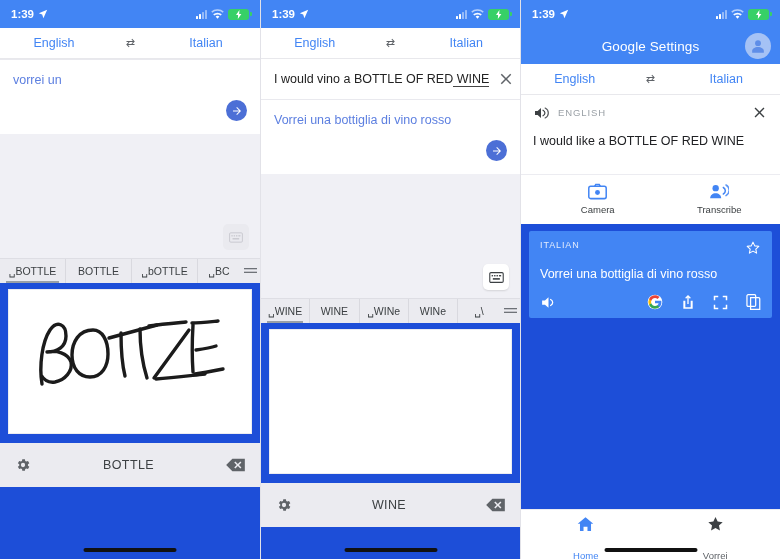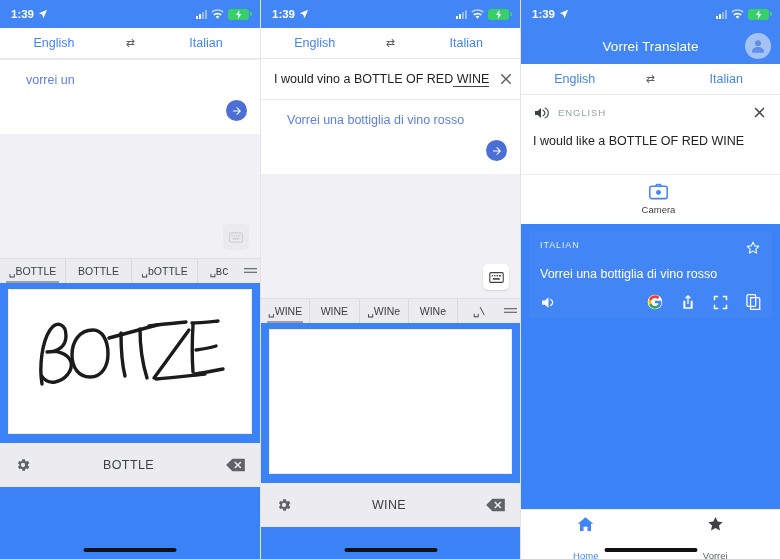--- a/index.html
+++ b/index.html
@@ -3,21 +3,21 @@
 <meta charset="utf-8">
 <style>
   * { box-sizing: border-box; margin: 0; padding: 0; }
   html, body {
     width: 780px; height: 559px;
     font-family: "Liberation Sans", sans-serif;
     background: #f0f0f5;
     overflow: hidden;
   }
   .screens { display: flex; width: 780px; height: 559px; }
-  .panel { width: 260px; height: 559px; position: relative; background: #3b82f6; overflow: hidden; }
+  .panel { width: 260px; height: 559px; position: relative; background: #1d4ed8; overflow: hidden; }
   .panel + .panel { border-left: 1px solid #e2e2e8; }
 
   
   .statusbar {
     height: 28px; background: #4285f4; color: #fff;
     display: flex; align-items: center; justify-content: space-between;
     padding: 0 11px; font-size: 11.5px; font-weight: 600;
   }
   .sb-left { display: flex; align-items: center; gap: 4px; }
   .sb-right { display: flex; align-items: center; gap: 4px; }
@@ -70,21 +70,21 @@
     display: inline-block; width: 1.5px; height: 13px; background: #4285f4;
     vertical-align: -2px; margin-left: .5px;
   }
   .composing { border-bottom: 1px solid #444; }
   .xbtn { width: 18px; height: 18px; flex: none; }
 
   .divline { height: 1px; background: #e9e9ee; }
 
   
   .transrow {
-    background: #fff; padding: 13px 13px 6px 26px; min-height: 36px;
+    background: #fff; padding: 13px 13px 6px 13px; min-height: 36px;
   }
   .transtext { font-size: 12.5px; color: #5c7fe0; }
   .gobtn-wrap { background: #fff; display: flex; justify-content: flex-end; padding: 4px 13px 13px 13px; }
   .gobtn {
     width: 21px; height: 21px; border-radius: 50%; background: #4c6fd6;
     display: flex; align-items: center; justify-content: center;
   }
 
   
   .spacer { background: #f0f0f5; }
@@ -102,21 +102,21 @@
   }
   .sug {
     flex: 1; display: flex; align-items: center; justify-content: center;
     font-size: 10.5px; color: #3c4043; position: relative;
     border-right: 1px solid #d9d9df; white-space: nowrap; overflow: hidden;
   }
   .sug.sel:after {
     content: ""; position: absolute; left: 6px; right: 6px; bottom: 0;
     height: 2px; background: #9aa0a6;
   }
-  .sug.last { flex: 0 0 42px; border-right: none; font-family: Liberation Mono, monospace; }
+  .sug.last { flex: 0 0 42px; border-right: none; }
   .hamb { display: flex; align-items: center; justify-content: center; width: 20px; flex: none; }
 
   .canvas {
     background: #ffffff; margin: 6px 8px 0 8px; height: 145px;
     border: 1px solid #ececf1; position: relative; overflow: hidden;
   }
   .canvas svg { position: absolute; left: 0; top: 0; }
 
   .kbbottom {
     background: #ebebf0; height: 44px;
@@ -412,21 +412,21 @@
           </svg>
         <span class="batt">
           <svg width="8" height="9" viewBox="0 0 8 12">
               <path d="M4.6 0L0 6.6h2.8L2.4 12 7.2 5.2H4.2z" fill="#fff"></path>
             </svg>
         </span>
       </div>
     </div>
 
     <div class="appbar">
-      <div class="appbar-title">Vorrei Translate</div>
+      <div class="appbar-title">Google Settings</div>
       <div class="avatar">
         <svg width="20" height="20" viewBox="0 0 24 24">
             <circle cx="12" cy="8.6" r="3.5" fill="#5f8ee8"></circle>
             <path d="M12 13.2c-3.9 0-7 2.3-7 4.6v2.2h14v-2.2c0-2.3-3.1-4.6-7-4.6z" fill="#5f8ee8"></path>
           </svg>
       </div>
     </div>
 
     <div class="langbar">
       <div class="lang">English</div>
@@ -454,20 +454,29 @@
     <div class="srctext">I would like a BOTTLE OF RED WINE</div>
 
     <div class="actionrow">
       <div class="action">
         <svg width="19" height="17" viewBox="0 0 24 20">
             <rect x="1" y="3.5" width="22" height="15.5" rx="2.4" fill="none" stroke="#4285f4" stroke-width="1.9"></rect>
             <path d="M8.4 3.5l1.4-2.3h4.4l1.4 2.3" fill="none" stroke="#4285f4" stroke-width="1.9"></path>
             <circle cx="12" cy="11.3" r="3.1" fill="#4285f4"></circle>
           </svg>
         <div class="action-label">Camera</div>
+      </div>
+      <div class="action">
+        <svg width="20" height="17" viewBox="0 0 24 20">
+            <circle cx="8" cy="6" r="3.8" fill="#4285f4"></circle>
+            <path d="M1.4 18.2c0-3.7 2.9-6.1 6.6-6.1s6.6 2.4 6.6 6.1z" fill="#4285f4"></path>
+            <path d="M17.2 5.2c1.5.9 2.4 2.3 2.4 3.9s-.9 3-2.4 3.9" fill="none" stroke="#4285f4" stroke-width="1.8" stroke-linecap="round"></path>
+            <path d="M20.4 2.2c2.4 1.4 3.8 3.8 3.8 6.4s-1.4 5-3.8 6.4" fill="none" stroke="#4285f4" stroke-width="1.8" stroke-linecap="round" opacity=".85"></path>
+          </svg>
+        <div class="action-label">Transcribe</div>
       </div>
     </div>
 
     <div class="card">
       <div class="card-head">
         <div class="card-lang">ITALIAN</div>
         <svg width="16" height="16" viewBox="0 0 24 24">
             <path d="M12 3.2l2.6 5.6 6.1.7-4.5 4.2 1.2 6-5.4-3-5.4 3 1.2-6L3.3 9.5l6.1-.7z" fill="none" stroke="#fff" stroke-width="1.6" stroke-linejoin="round"></path>
           </svg>
       </div>

